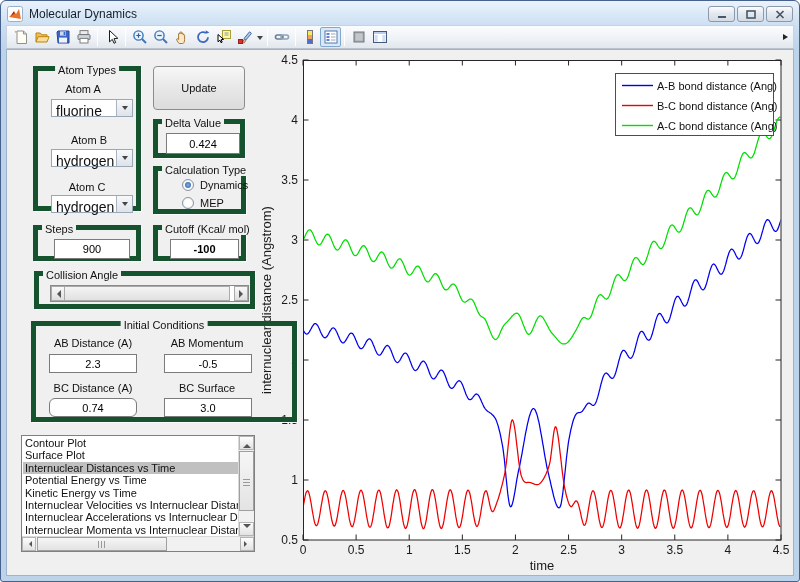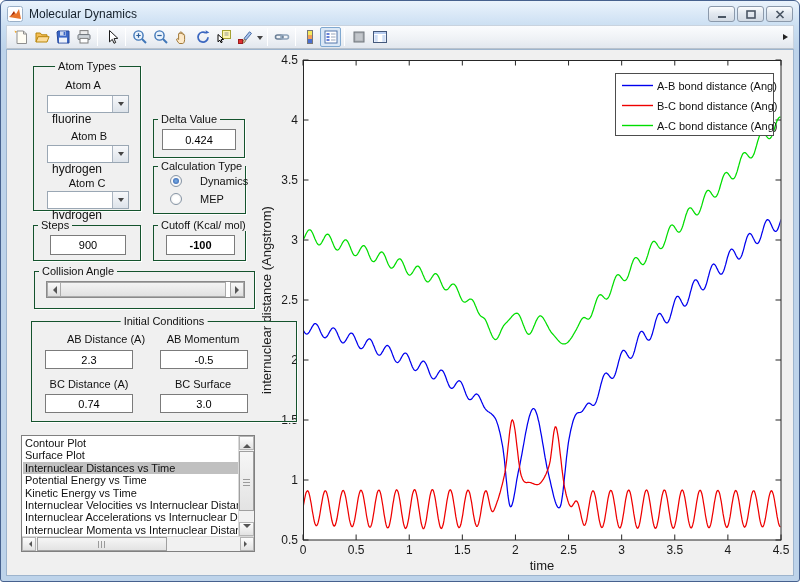--- a/index.html
+++ b/index.html
@@ -20,34 +20,34 @@
   .tb-btn{width:21px;height:20px;display:flex;align-items:center;justify-content:center;border-radius:2px}
   .tb-btn.pressed{border:1px solid #7fa8d0;background:#dbe8f6}
   .tb-sep{width:1px;height:18px;background:#c2cad4;border-right:1px solid #fff;margin:0 3px}
   .tb-dd{width:9px;height:20px;display:flex;align-items:center;justify-content:center}
   .tri-d{width:0;height:0;border:3px solid transparent;border-top:4px solid #444;margin-top:4px}
   .tb-overflow{position:absolute;right:3px;top:6px}
 
   
   .client{position:absolute;left:5px;right:5px;top:48px;bottom:5px;background:#f0f0f0;border:1px solid #9db4cd}
 
-  .gbox{position:absolute;border:1px solid #14532d;box-shadow:1px 1px 0 rgba(255,255,255,.9)}
+  .gbox{position:absolute;border:5px solid #14532d;box-shadow:1px 1px 0 rgba(255,255,255,.9)}
   .gbox>.gtitle{position:absolute;top:-7px;background:#f0f0f0;padding:0 3px;white-space:nowrap;font-size:11px}
   .gtitle.center{left:50%;transform:translateX(-50%)}
   .gtitle.left{left:4px}
   .lbl{position:absolute;text-align:center;font-size:11px;white-space:nowrap}
   .tf{position:absolute;border:1px solid #7b7b7b;background:#fff;font-family:"Liberation Sans",sans-serif;
       font-size:11px;text-align:center;padding:0}
   .combo{position:absolute;height:18px;border:1px solid #9aa7b4;background:#fff}
-  .cb-text{position:absolute;left:4px;top:16px;font-size:12px}
+  .cb-text{position:absolute;left:4px;top:3px;font-size:14px}
   .cb-btn{position:absolute;right:0;top:0;bottom:0;width:16px;background:linear-gradient(#f7f8fa,#dde3ea);
       border-left:1px solid #aab4c0;display:flex;align-items:center;justify-content:center}
   .btn{position:absolute;border:1px solid #8c8c8c;border-radius:4px;background:linear-gradient(#f7f7f7,#e9e9e9 45%,#dcdcdc);
       display:flex;align-items:center;justify-content:center;font-size:11px}
-  .radio-row{position:absolute;left:16px;display:flex;align-items:flex-start;gap:18px}
+  .radio-row{position:absolute;left:24px;display:flex;align-items:flex-start;gap:6px}
   .radio{width:12px;height:12px;border-radius:50%;border:1px solid #8795a5;background:radial-gradient(#fff 40%,#e6e6e6)}
   .radio.sel::after{content:'';display:block;width:6px;height:6px;margin:2px;border-radius:50%;background:radial-gradient(#7db1e8,#2a57a5)}
 
   
   .slider{position:absolute;border:1px solid #8a8a8a;background:#fff;display:flex}
   .sl-btn{width:14px;background:linear-gradient(#f9f9f9,#dedede);border:1px solid #aaa;display:flex;align-items:center;justify-content:center}
   .sl-thumb{width:165px;background:linear-gradient(#f4f4f4,#e1e1e1);border:1px solid #aaa;border-left:none}
   .sl-gap{flex:1}
   .tri-l{width:0;height:0;border:4px solid transparent;border-right:4px solid #555;margin-left:-3px}
   .tri-r{width:0;height:0;border:4px solid transparent;border-left:4px solid #555;margin-right:-3px}
@@ -327,20 +327,23 @@
       </div>
       <span class="lbl" style="left:0;right:0;top:110px">Atom C</span>
       <div class="combo" style="left:13px;top:124px;width:82px">
         <span class="cb-text">hydrogen</span>
         <span class="cb-btn">
             <span class="tri-d" style="margin-top:2px"></span>
           </span>
       </div>
     </div>
 
+    <div class="btn" style="left:146px;top:16px;width:92px;height:44px">
+      <span>Update</span>
+    </div>
 
     <div class="gbox" style="left:146px;top:69px;width:92px;height:39px">
       <span class="gtitle left">Delta Value</span>
       <input class="tf" style="left: 8px; top: 9px; width: 74px; height: 21px;" value="0.424">
     </div>
 
     <div class="gbox" style="left:146px;top:116px;width:93px;height:48px">
       <span class="gtitle left">Calculation Type</span>
       <div class="radio-row" style="top:8px">
         <span class="radio sel"></span>
@@ -371,27 +374,27 @@
         <div class="sl-thumb"></div>
         <div class="sl-gap"></div>
         <div class="sl-btn">
             <span class="tri-r"></span>
           </div>
       </div>
     </div>
 
     <div class="gbox" style="left:24px;top:271px;width:266px;height:101px">
       <span class="gtitle center">Initial Conditions</span>
-      <span class="lbl" style="left:23px;top:11px;width:102px">AB Distance (A)</span>
+      <span class="lbl" style="left:6px;top:11px;width:102px">AB Distance (A)</span>
       <span class="lbl" style="left:120px;top:11px;width:102px">AB Momentum</span>
       <input class="tf" style="left: 13px; top: 28px; width: 88px; height: 19px;" value="2.3">
       <input class="tf" style="left: 128px; top: 28px; width: 88px; height: 19px;" value="-0.5">
       <span class="lbl" style="left:6px;top:56px;width:102px">BC Distance (A)</span>
       <span class="lbl" style="left:120px;top:56px;width:102px">BC Surface</span>
-      <input class="tf" style="left: 13px; top: 72px; width: 88px; height: 19px;" value="0.74">
+      <input class="tf" style="left: 13px; top: 72px; width: 88px; height: 19px; border-radius: 6px;" value="0.74">
       <input class="tf" style="left: 128px; top: 72px; width: 88px; height: 19px;" value="3.0">
     </div>
 
     <div class="listbox" style="left:14px;top:385px;width:234px;height:117px">
       <div class="lb-rows">
           <div class="lb-row">Contour Plot</div>
           <div class="lb-row">Surface Plot</div>
           <div class="lb-row sel">Internuclear Distances vs Time</div>
           <div class="lb-row">Potential Energy vs Time</div>
           <div class="lb-row">Kinetic Energy vs Time</div>

